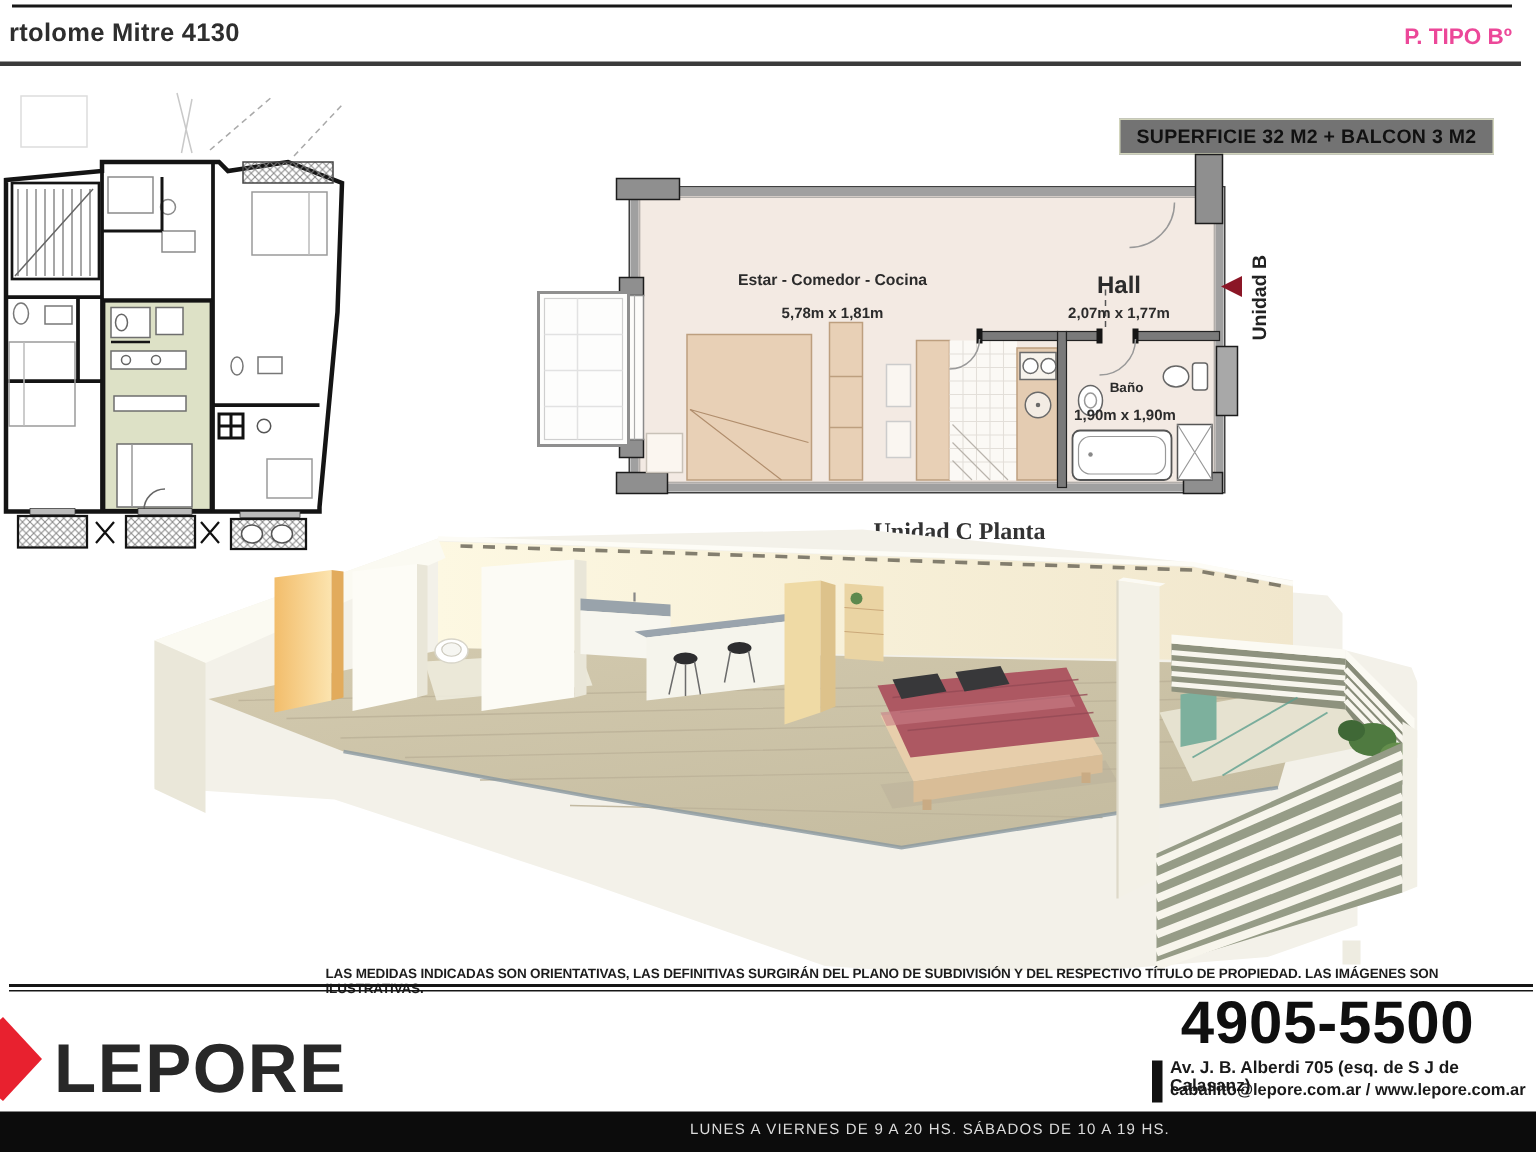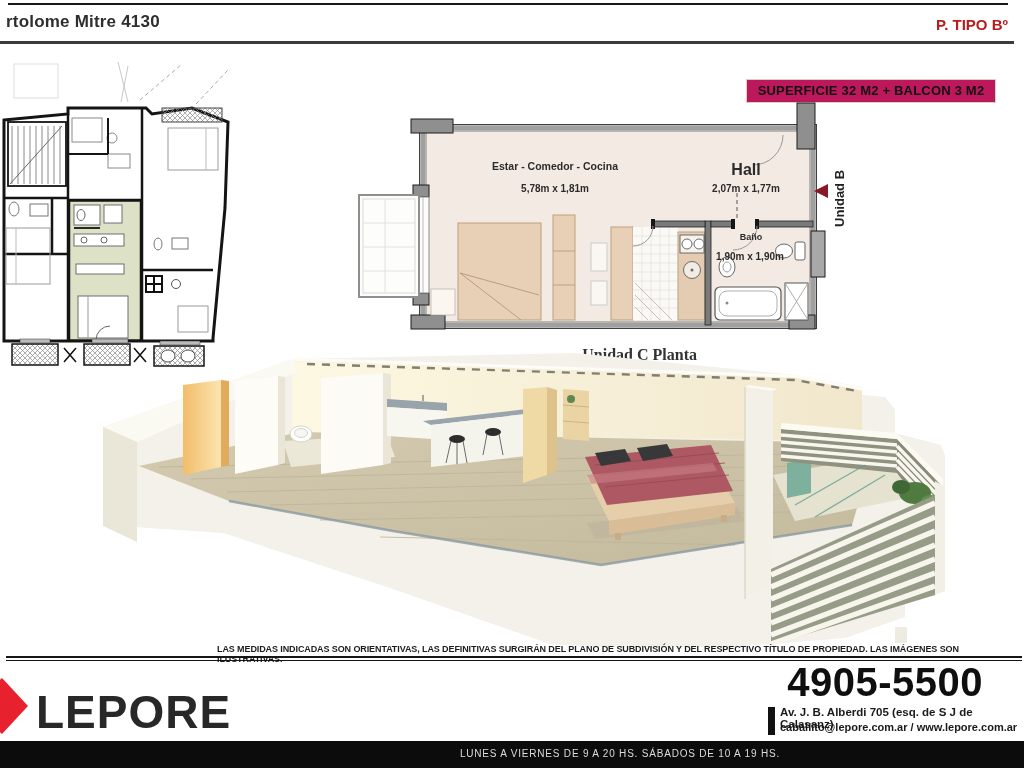--- a/index.html
+++ b/index.html
@@ -1,25 +1,25 @@
 <!DOCTYPE html>
 <html><head>
 <meta charset="utf-8">
 <style>
   html,body{margin:0;padding:0;background:#ffffff;}
   .page{position:relative;width:1024px;height:768px;background:#fff;overflow:hidden;
         font-family:"Liberation Sans",sans-serif;color:#222;}
   .abs{position:absolute;}
   .topline{left:8px;top:3px;width:1000px;height:2px;background:#171717;}
   .title{left:6px;top:12px;font-size:17px;font-weight:600;color:#2e2e2e;letter-spacing:.2px;}
-  .ptipo{right:16px;top:16px;font-size:15px;font-weight:600;color:#b91c1c;}
+  .ptipo{right:16px;top:16px;font-size:15px;font-weight:600;color:#ec4899;}
   .headrule{left:0;top:41px;width:1014px;height:3px;background:#3b3b3b;}
-  .badge{left:746px;top:79px;width:248px;height:22px;background:#be185d;border:1px solid #d2d5bc;
+  .badge{left:746px;top:79px;width:248px;height:22px;background:#737373;border:1px solid #d2d5bc;
          font-size:13px;font-weight:bold;color:#111;text-align:center;line-height:22px;letter-spacing:.2px;}
-  .planlabel{font-weight:bold;color:#2b2b2b;text-align:center;line-height:1.1;}
+  .planlabel{font-weight:bold;color:#2b2b2b;text-align:center;line-height:1.1;margin-top:21px;}
   .unidadB{left:832px;top:148px;height:100px;width:18px;writing-mode:vertical-rl;transform:rotate(180deg);
            font-size:13px;font-weight:600;color:#222;text-align:center;}
   .arrowB{left:814px;top:184px;width:0;height:0;border-top:7px solid transparent;
           border-bottom:7px solid transparent;border-right:14px solid #8b1626;}
   .caption{left:563px;top:346px;width:134px;font-size:16px;font-weight:600;color:#333;text-align:right;font-family:Liberation Serif, serif;}
   .disclaimer{left:217px;top:644px;width:792px;font-size:9px;font-weight:bold;color:#1c1c1c;
               text-align:left;letter-spacing:-0.1px;}
   .dblline{left:6px;top:656px;width:1016px;height:2px;border-top:2px solid #161616;border-bottom:1px solid #161616;}
   .brand{left:36px;top:689px;font-size:46px;font-weight:800;color:#282828;letter-spacing:1px;line-height:1;}
   .phone{right:41px;top:662px;font-size:40px;font-weight:700;color:#0f0f0f;letter-spacing:.5px;line-height:1;}

